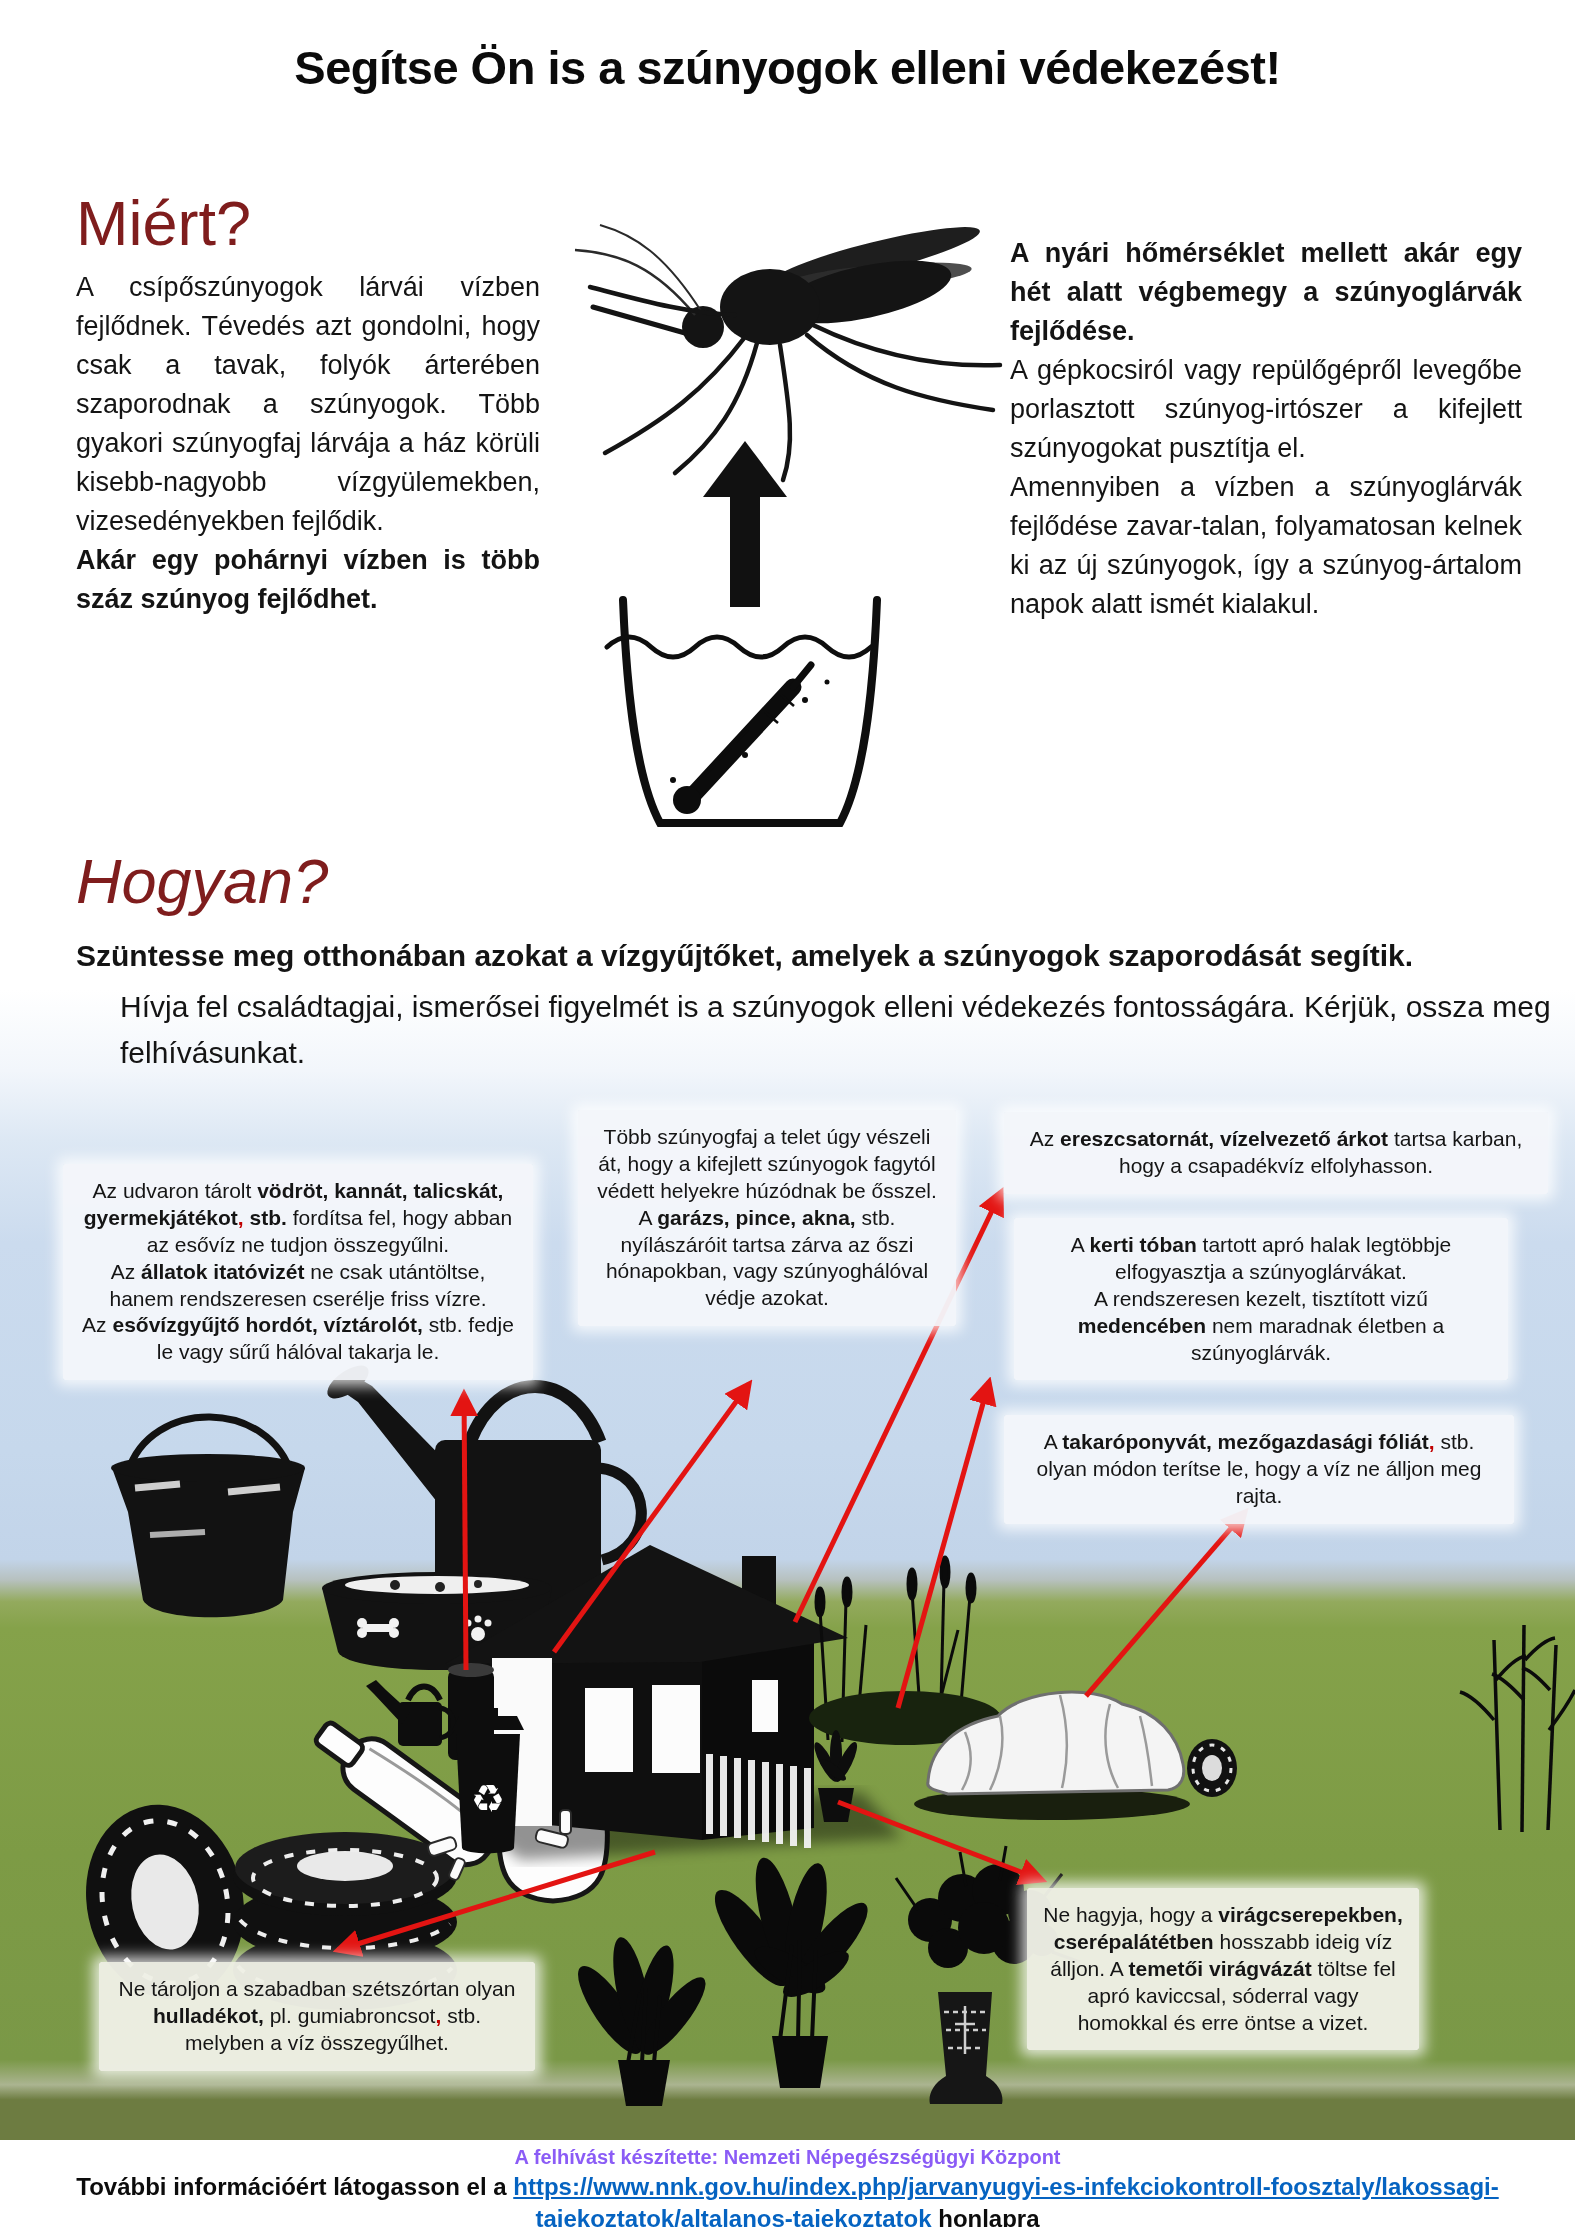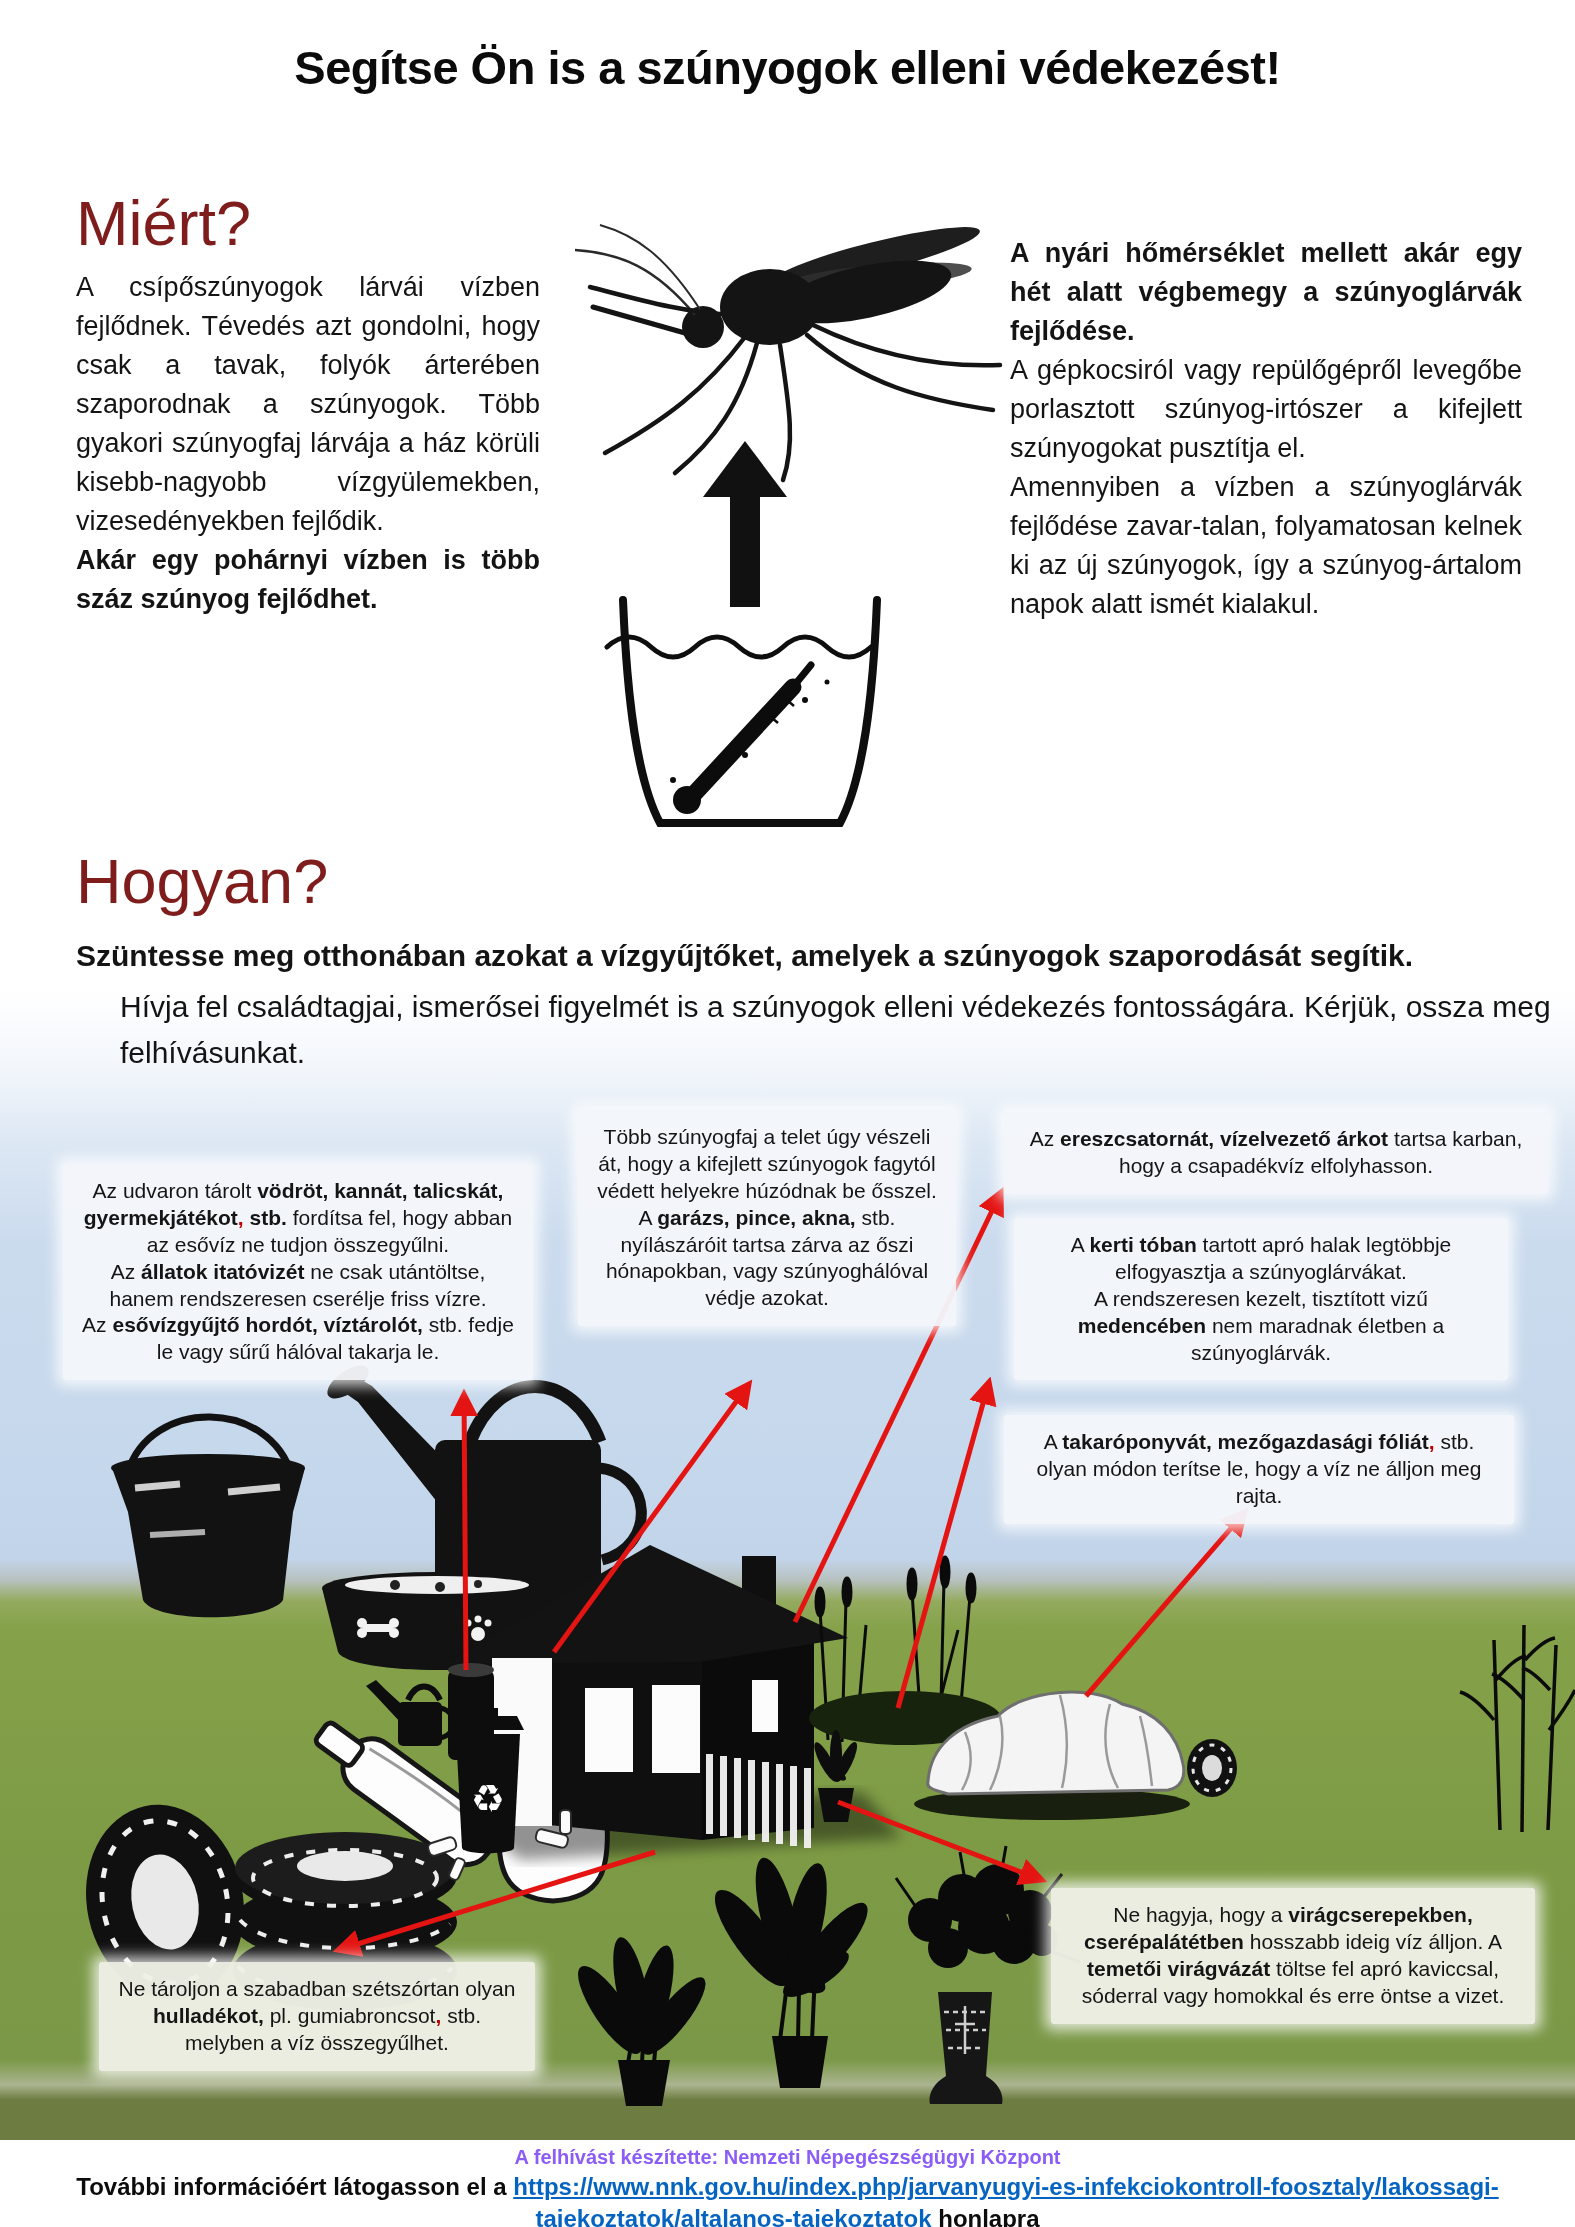--- a/index.html
+++ b/index.html
@@ -10,21 +10,21 @@
   }
   
   .poster-title{
     position:absolute;left:0;top:40px;width:100%;text-align:center;
     font-size:47px;font-weight:700;letter-spacing:-.5px;color:#0b0b0b;
   }
   .h-why,.h-how{
     position:absolute;left:76px;font-size:63px;font-weight:400;color:#7f1d1d;line-height:1;
   }
   .h-why{top:192px;}
-  .h-how{top:850px;}
+  .h-how{top:850px;font-style:italic;}
   .col{position:absolute;text-align:justify;}
   .col p{margin:0 0 0 0;}
   .why-left{left:76px;top:268px;width:464px;font-size:27px;line-height:39px;}
   .why-right{left:1010px;top:234px;width:512px;font-size:27px;line-height:39px;}
   .bold{font-weight:700;}
   .how-bold{position:absolute;left:76px;top:936px;width:1448px;font-size:30px;font-weight:700;line-height:40px;}
   .how-line{position:absolute;left:76px;top:984px;width:1452px;font-size:30px;line-height:46px;margin-left:44px;}
   
   .scene{
     position:absolute;left:0;top:990px;width:1575px;height:1150px;
@@ -43,21 +43,21 @@
     font-size:21px;line-height:1.28;padding:14px 14px;
   }
   .callout.green{background:rgba(238,240,229,.97);}
   .callout .b{font-weight:700;}
   .callout .r{color:#c00000;font-weight:700;}
   .cb1{left:63px; top:1164px; width:470px;}
   .cb2{left:578px; top:1110px; width:378px;}
   .cb3{left:1004px;top:1112px; width:544px;}
   .cb4{left:1014px;top:1218px; width:494px;}
   .cb5{left:1004px;top:1415px; width:510px;}
-  .cb6{left:1051px;top:1888px; width:484px;}
+  .cb6{left:1027px;top:1888px; width:392px;}
   .cb7{left:99px;  top:1962px; width:436px;}
   
   .footer{position:absolute;left:0;top:2140px;width:100%;text-align:center;z-index:3;background:#fff;}
   .credit{margin:6px 0 2px 0;font-size:20px;font-weight:700;color:#8b5cf6;}
   .info{margin:2px auto 0 auto;width:1494px;font-size:24px;font-weight:700;line-height:32px;color:#0c0c0c;}
   .info a{color:#0563c1;text-decoration:underline;}
 </style>
 </head>
 <body>
 

